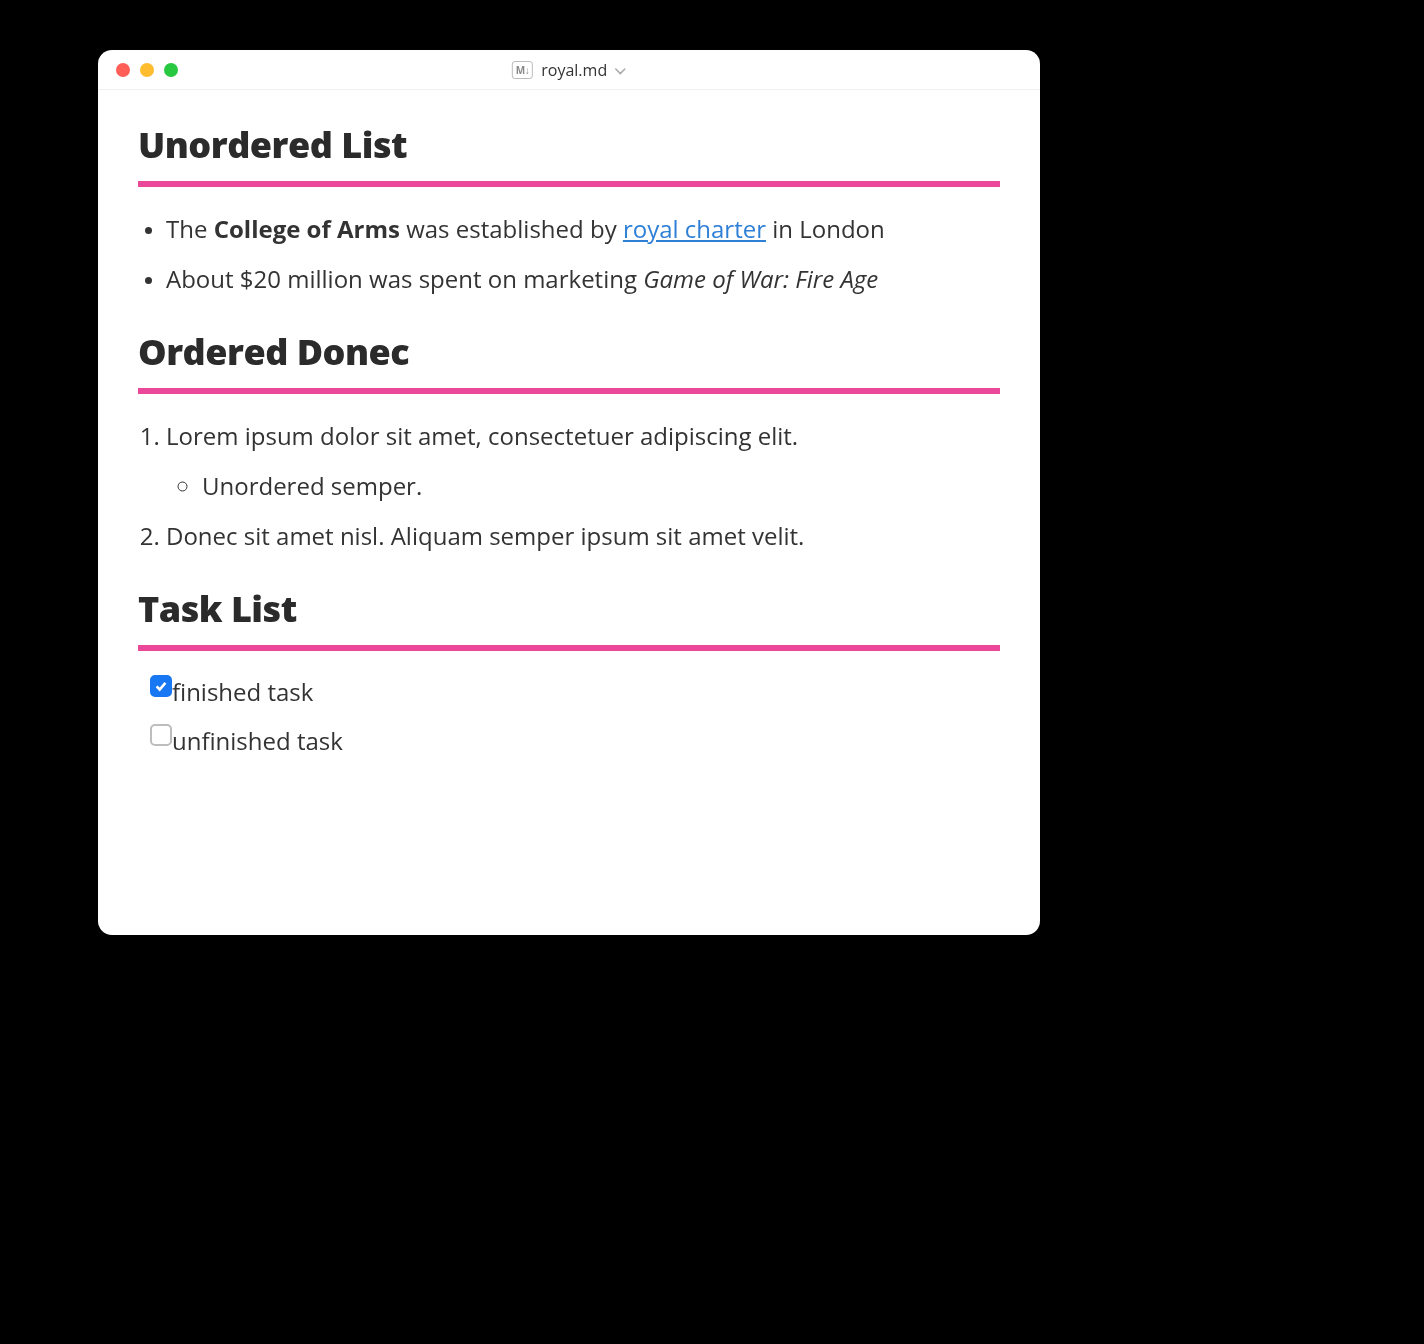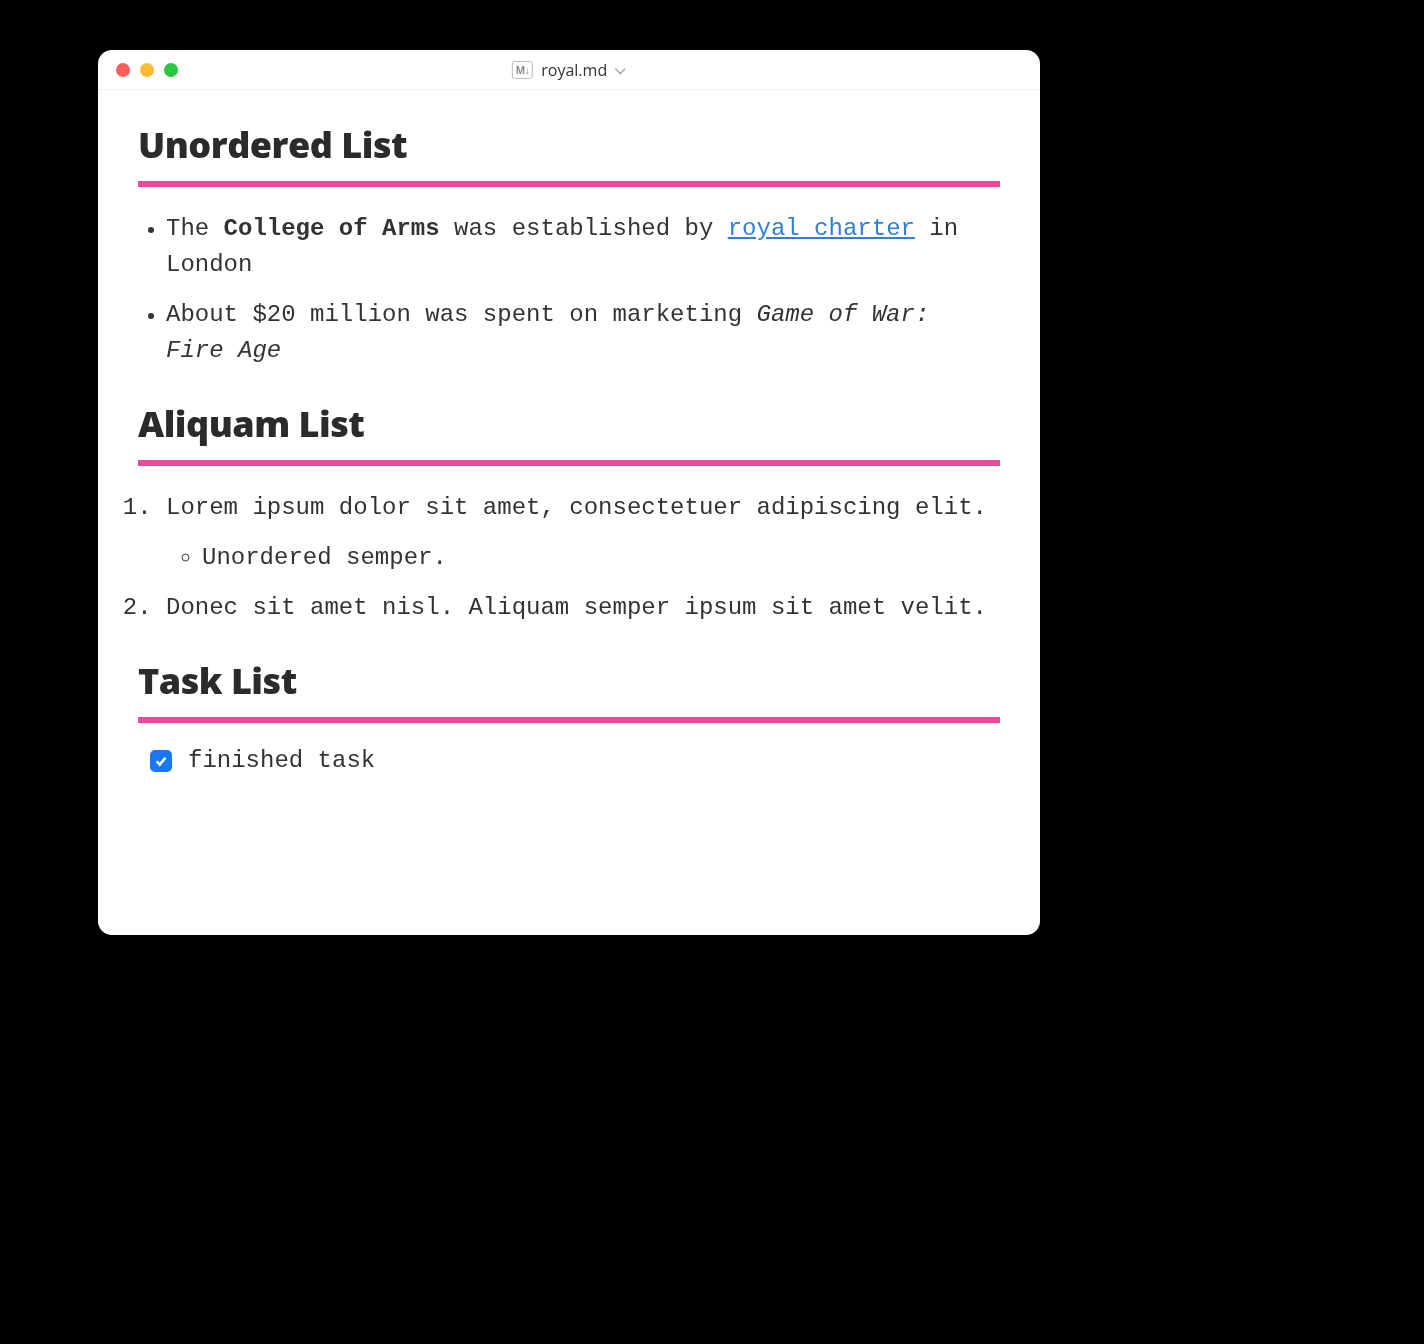--- a/index.html
+++ b/index.html
@@ -103,22 +103,21 @@
     strong { font-weight: 700; }
     em { font-style: italic; }
     ul.tasks {
       list-style: none;
       padding-left: 12px;
       font-size: 24px;
       color: #333;
     }
     ul.tasks li {
       display: flex;
-      align-items: center;
-      gap: 16px;
+      align-items: flex-start;
       margin-bottom: 16px;
     }
     .checkbox {
       width: 22px;
       height: 22px;
       border-radius: 5px;
       border: 2px solid #bdbdbd;
       display: flex;
       align-items: center;
       justify-content: center;
@@ -129,21 +128,21 @@
       background: #1877f2;
       border-color: #1877f2;
     }
     .checkbox.checked svg {
       width: 14px;
       height: 14px;
       stroke: #fff;
       stroke-width: 3;
       fill: none;
     }
-    .block { margin-bottom: 20px; font-family: Liberation Mono, monospace; }
+    .block { margin-bottom: 20px; }
   </style>
 </head>
 <body>
 
 <div class="window">
   <div class="titlebar">
     <div class="traffic-lights">
       <div class="tl-btn tl-close"></div>
       <div class="tl-btn tl-min"></div>
       <div class="tl-btn tl-max"></div>
@@ -164,21 +163,21 @@
     <h2 class="section">Unordered List</h2>
     <ul class="unordered block">
       <li>
         <span>The </span><strong>College of Arms</strong><span> was established by </span><a href="#" class="link">royal charter</a><span> in London</span>
       </li>
       <li>
         <span>About $20 million was spent on marketing </span><em>Game of War: Fire Age</em>
       </li>
     </ul>
 
-    <h2 class="section">Aliquam List</h2>
+    <h2 class="section">Ordered Donec</h2>
     <ol class="ordered block">
       <li>
         <span>Lorem ipsum dolor sit amet, consectetuer adipiscing elit.</span>
         <ul class="sub">
           <li>
             <span>Unordered semper.</span>
           </li>
         </ul>
       </li>
       <li>
@@ -189,16 +188,20 @@
     <h2 class="section">Task List</h2>
     <ul class="tasks block">
       <li>
         <span class="checkbox checked">
           <svg viewBox="0 0 16 16">
               <path d="M3 8.5 L6.5 12 L13 4.5"></path>
             </svg>
         </span>
         <span>finished task</span>
       </li>
+      <li>
+        <span class="checkbox"></span>
+        <span>unfinished task</span>
+      </li>
     </ul>
 
   </div>
 </div>
 
 </body></html>

